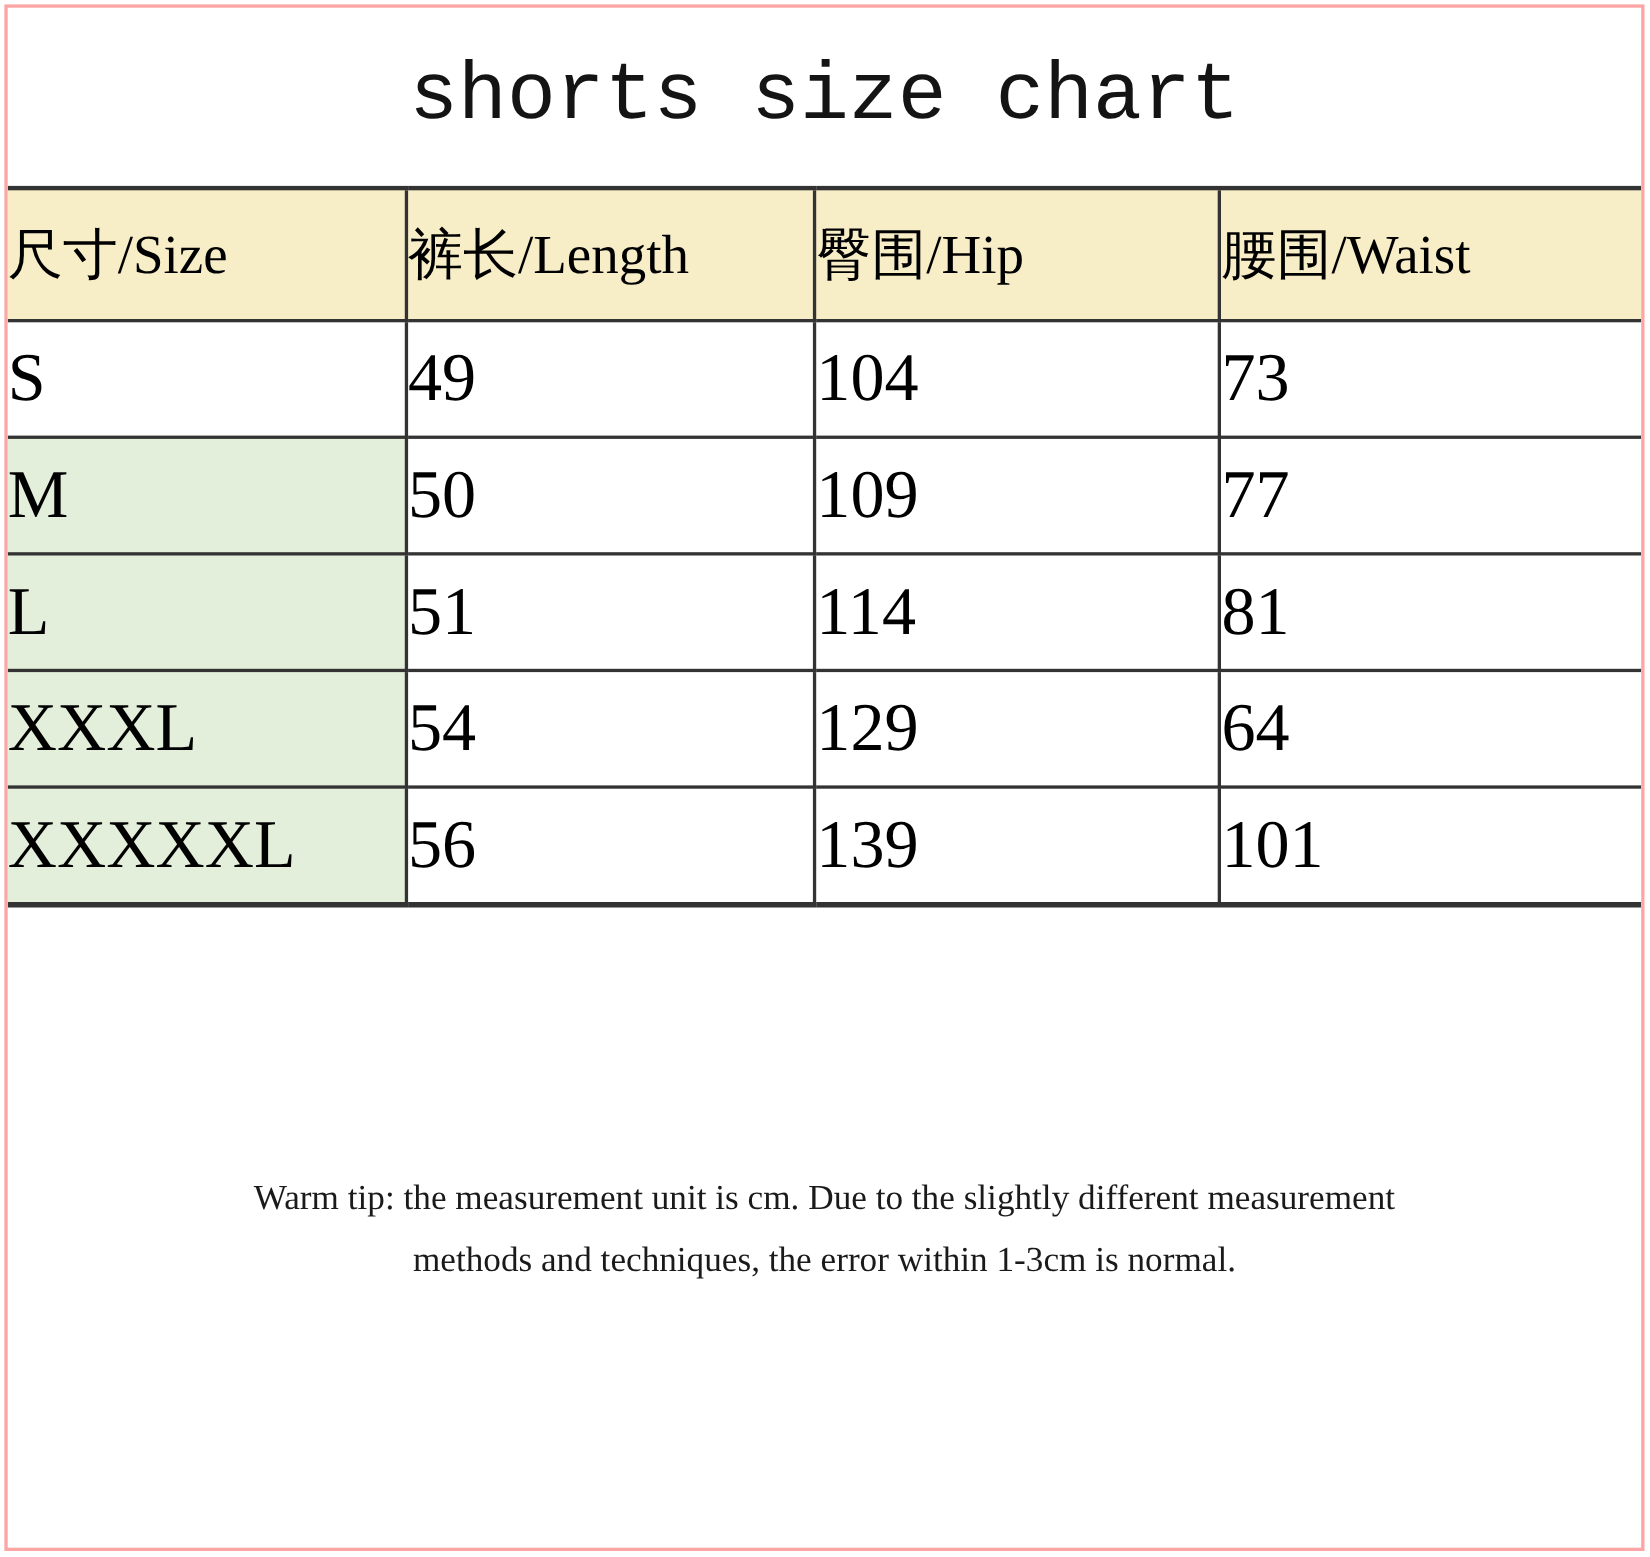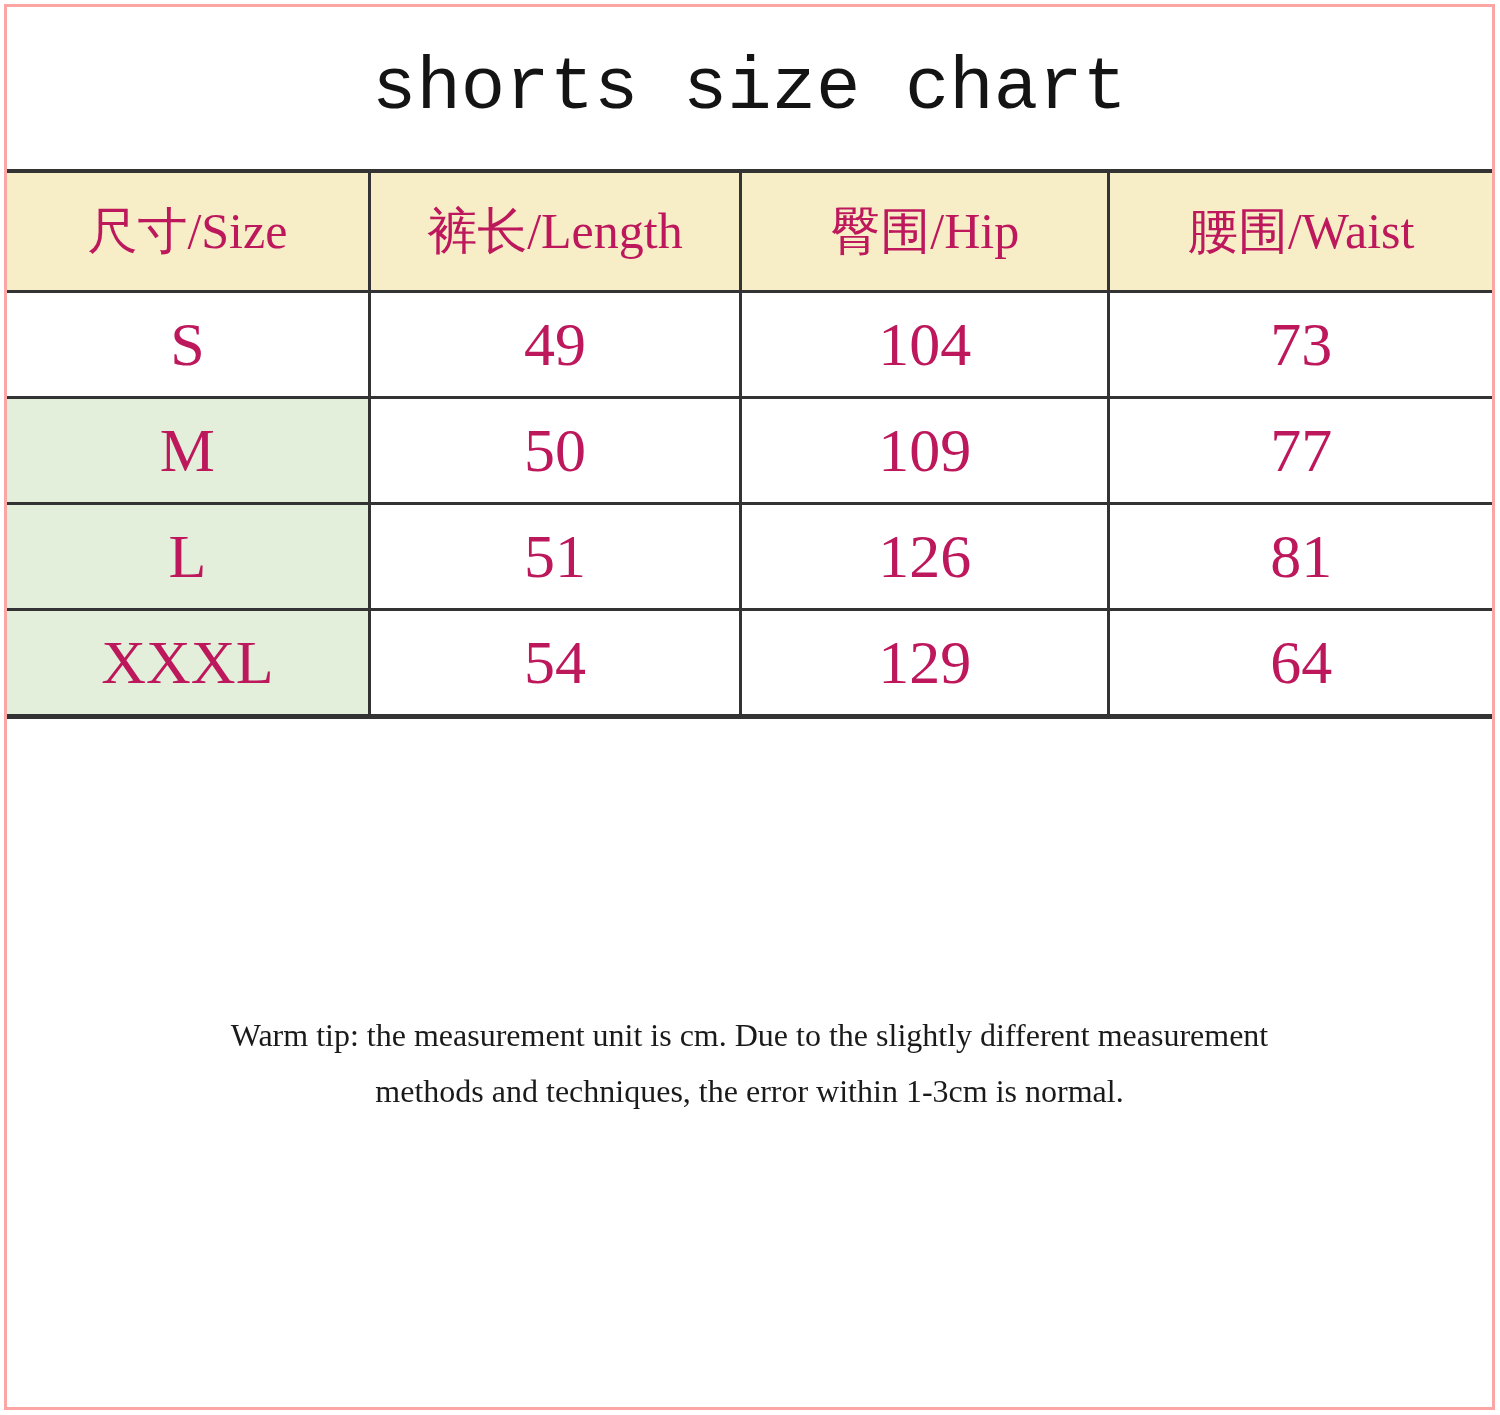--- a/index.html
+++ b/index.html
@@ -44,23 +44,23 @@
     table-layout: fixed;
     width: 100%;
     flex: 0 0 auto;
   }
   col.c1 { width: 24.4%; }
   col.c2 { width: 25.0%; }
   col.c3 { width: 24.8%; }
   col.c4 { width: 25.8%; }
   .size-table th, .size-table td {
     border: 3px solid #333333;
-    text-align: center;
+    text-align: left;
     vertical-align: middle;
-    color: #be185d;
+    color: #000000;
     padding: 0;
   }
   .size-table th:first-child, .size-table td:first-child { border-left: none; }
   .size-table th:last-child,  .size-table td:last-child  { border-right: none; }
   .size-table thead th { border-top-width: 4px; }
   .size-table tbody tr:last-child td { border-bottom-width: 5px; }
   .size-table thead th {
     height: 117px;
     background: #F7EDC7;
     font-size: 50px;
@@ -121,28 +121,34 @@
           </tr>
           <tr>
             <td class="size-cell-green">M</td>
             <td>50</td>
             <td>109</td>
             <td>77</td>
           </tr>
           <tr>
             <td class="size-cell-green">L</td>
             <td>51</td>
-            <td>126</td>
+            <td>114</td>
             <td>81</td>
           </tr>
           <tr>
             <td class="size-cell-green">XXXL</td>
             <td>54</td>
             <td>129</td>
             <td>64</td>
+          </tr>
+          <tr>
+            <td class="size-cell-green">XXXXXL</td>
+            <td>56</td>
+            <td>139</td>
+            <td>101</td>
           </tr>
         </tbody>
     </table>
 
     <div class="note-area">
       <div class="note-line">Warm tip: the measurement unit is cm. Due to the slightly different measurement</div>
       <div class="note-line">methods and techniques, the error within 1-3cm is normal.</div>
     </div>
 
   </div>

